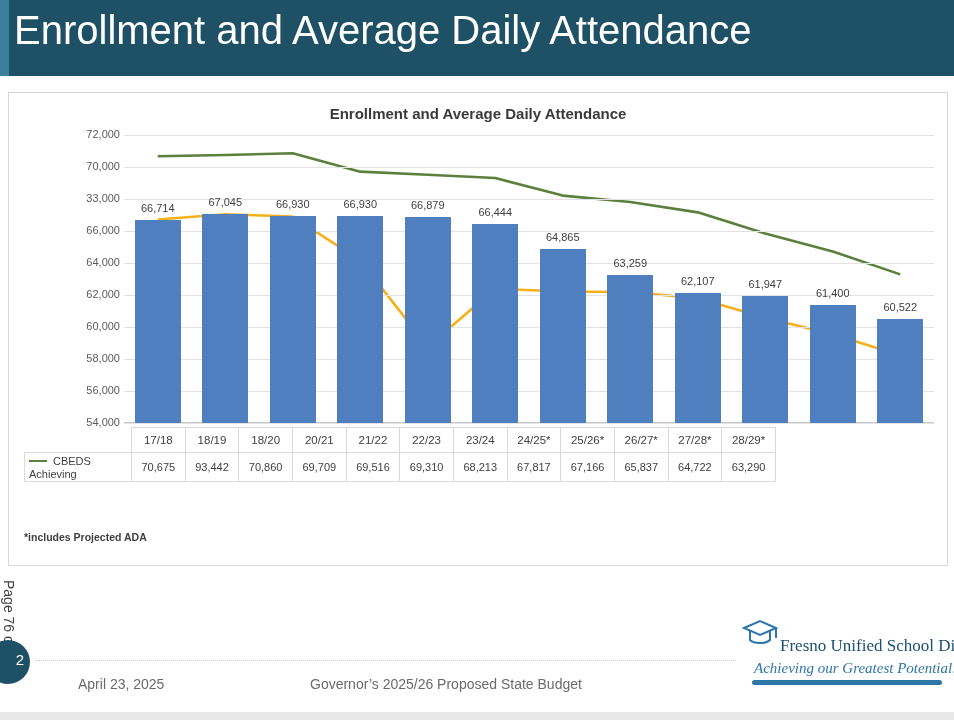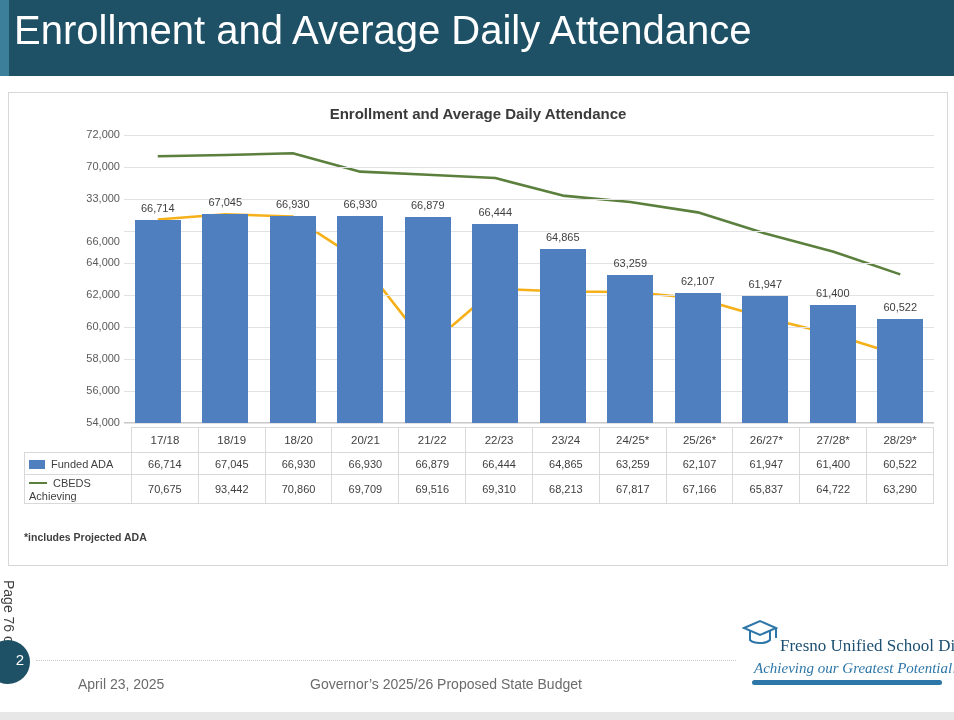--- a/index.html
+++ b/index.html
@@ -121,21 +121,21 @@
     width: 810px;
     height: 288px;
     overflow: visible;
   }
 
   
   #data-table {
     position: absolute;
     left: 15px;
     top: 334px;
-    width: 910px;
+    width: 752px;
     border-collapse: collapse;
     font-size: 11px;
     color: #3f3f3f;
   }
   #data-table td {
     border: 1px solid #d9d9d9;
     height: 19px;
     text-align: center;
     padding: 1px 2px;
     color: #3f3f3f;
@@ -298,21 +298,21 @@
 <div id="chart-panel">
   <div id="chart-title">Enrollment and Average Daily Attendance</div>
 
   <div id="ytick-holder">
       <div class="ytick" style="top: 281px;">54,000</div>
       <div class="ytick" style="top: 249px;">56,000</div>
       <div class="ytick" style="top: 217px;">58,000</div>
       <div class="ytick" style="top: 185px;">60,000</div>
       <div class="ytick" style="top: 153px;">62,000</div>
       <div class="ytick" style="top: 121px;">64,000</div>
-      <div class="ytick" style="top: 100px;">66,000</div>
+      <div class="ytick" style="top: 89px;">66,000</div>
       <div class="ytick" style="top: 57px;">33,000</div>
       <div class="ytick" style="top: 25px;">70,000</div>
       <div class="ytick" style="top: -7px;">72,000</div>
     </div>
 
   <div id="plot">
     <div class="axis-bottom"></div>
     <svg id="lines">
         <polyline points="33.75,21.19999999999999 101.25,20.01600000000002 168.75,18.24000000000001 236.25,36.656000000000006 303.75,39.744 371.25,43.04000000000002 438.75,60.591999999999985 506.25,66.928 573.75,77.344 641.25,98.608 708.75,116.44800000000001 776.25,139.36" fill="none" stroke="#5b7f3c" stroke-width="2.6" stroke-linejoin="round"></polyline>
         <polyline points="33.75,84.576 101.25,79.27999999999997 168.75,81.55199999999999 236.25,125.536 303.75,211.856 371.25,153.68 438.75,156.464 506.25,157.008 573.75,163.184 641.25,182.752 708.75,199.168 776.25,220.24" fill="none" stroke="#f5b01a" stroke-width="2.6" stroke-linejoin="round"></polyline>
@@ -364,35 +364,20 @@
           <td>21/22</td>
           <td>22/23</td>
           <td>23/24</td>
           <td>24/25*</td>
           <td>25/26*</td>
           <td>26/27*</td>
           <td>27/28*</td>
           <td>28/29*</td>
         </tr>
         <tr>
-          <td class="rowhead"><span class="swatch-bar"></span><span class="rowhead-label">Funded ADA</span></td>
-          <td>66,714</td>
-          <td>67,045</td>
-          <td>66,930</td>
-          <td>66,930</td>
-          <td>66,879</td>
-          <td>66,444</td>
-          <td>64,865</td>
-          <td>63,259</td>
-          <td>62,107</td>
-          <td>61,947</td>
-          <td>61,400</td>
-          <td>60,522</td>
-        </tr>
-        <tr>
           <td class="rowhead"><span class="swatch-line"></span><span class="rowhead-label">CBEDS Achieving</span></td>
           <td>70,675</td>
           <td>93,442</td>
           <td>70,860</td>
           <td>69,709</td>
           <td>69,516</td>
           <td>69,310</td>
           <td>68,213</td>
           <td>67,817</td>
           <td>67,166</td>

